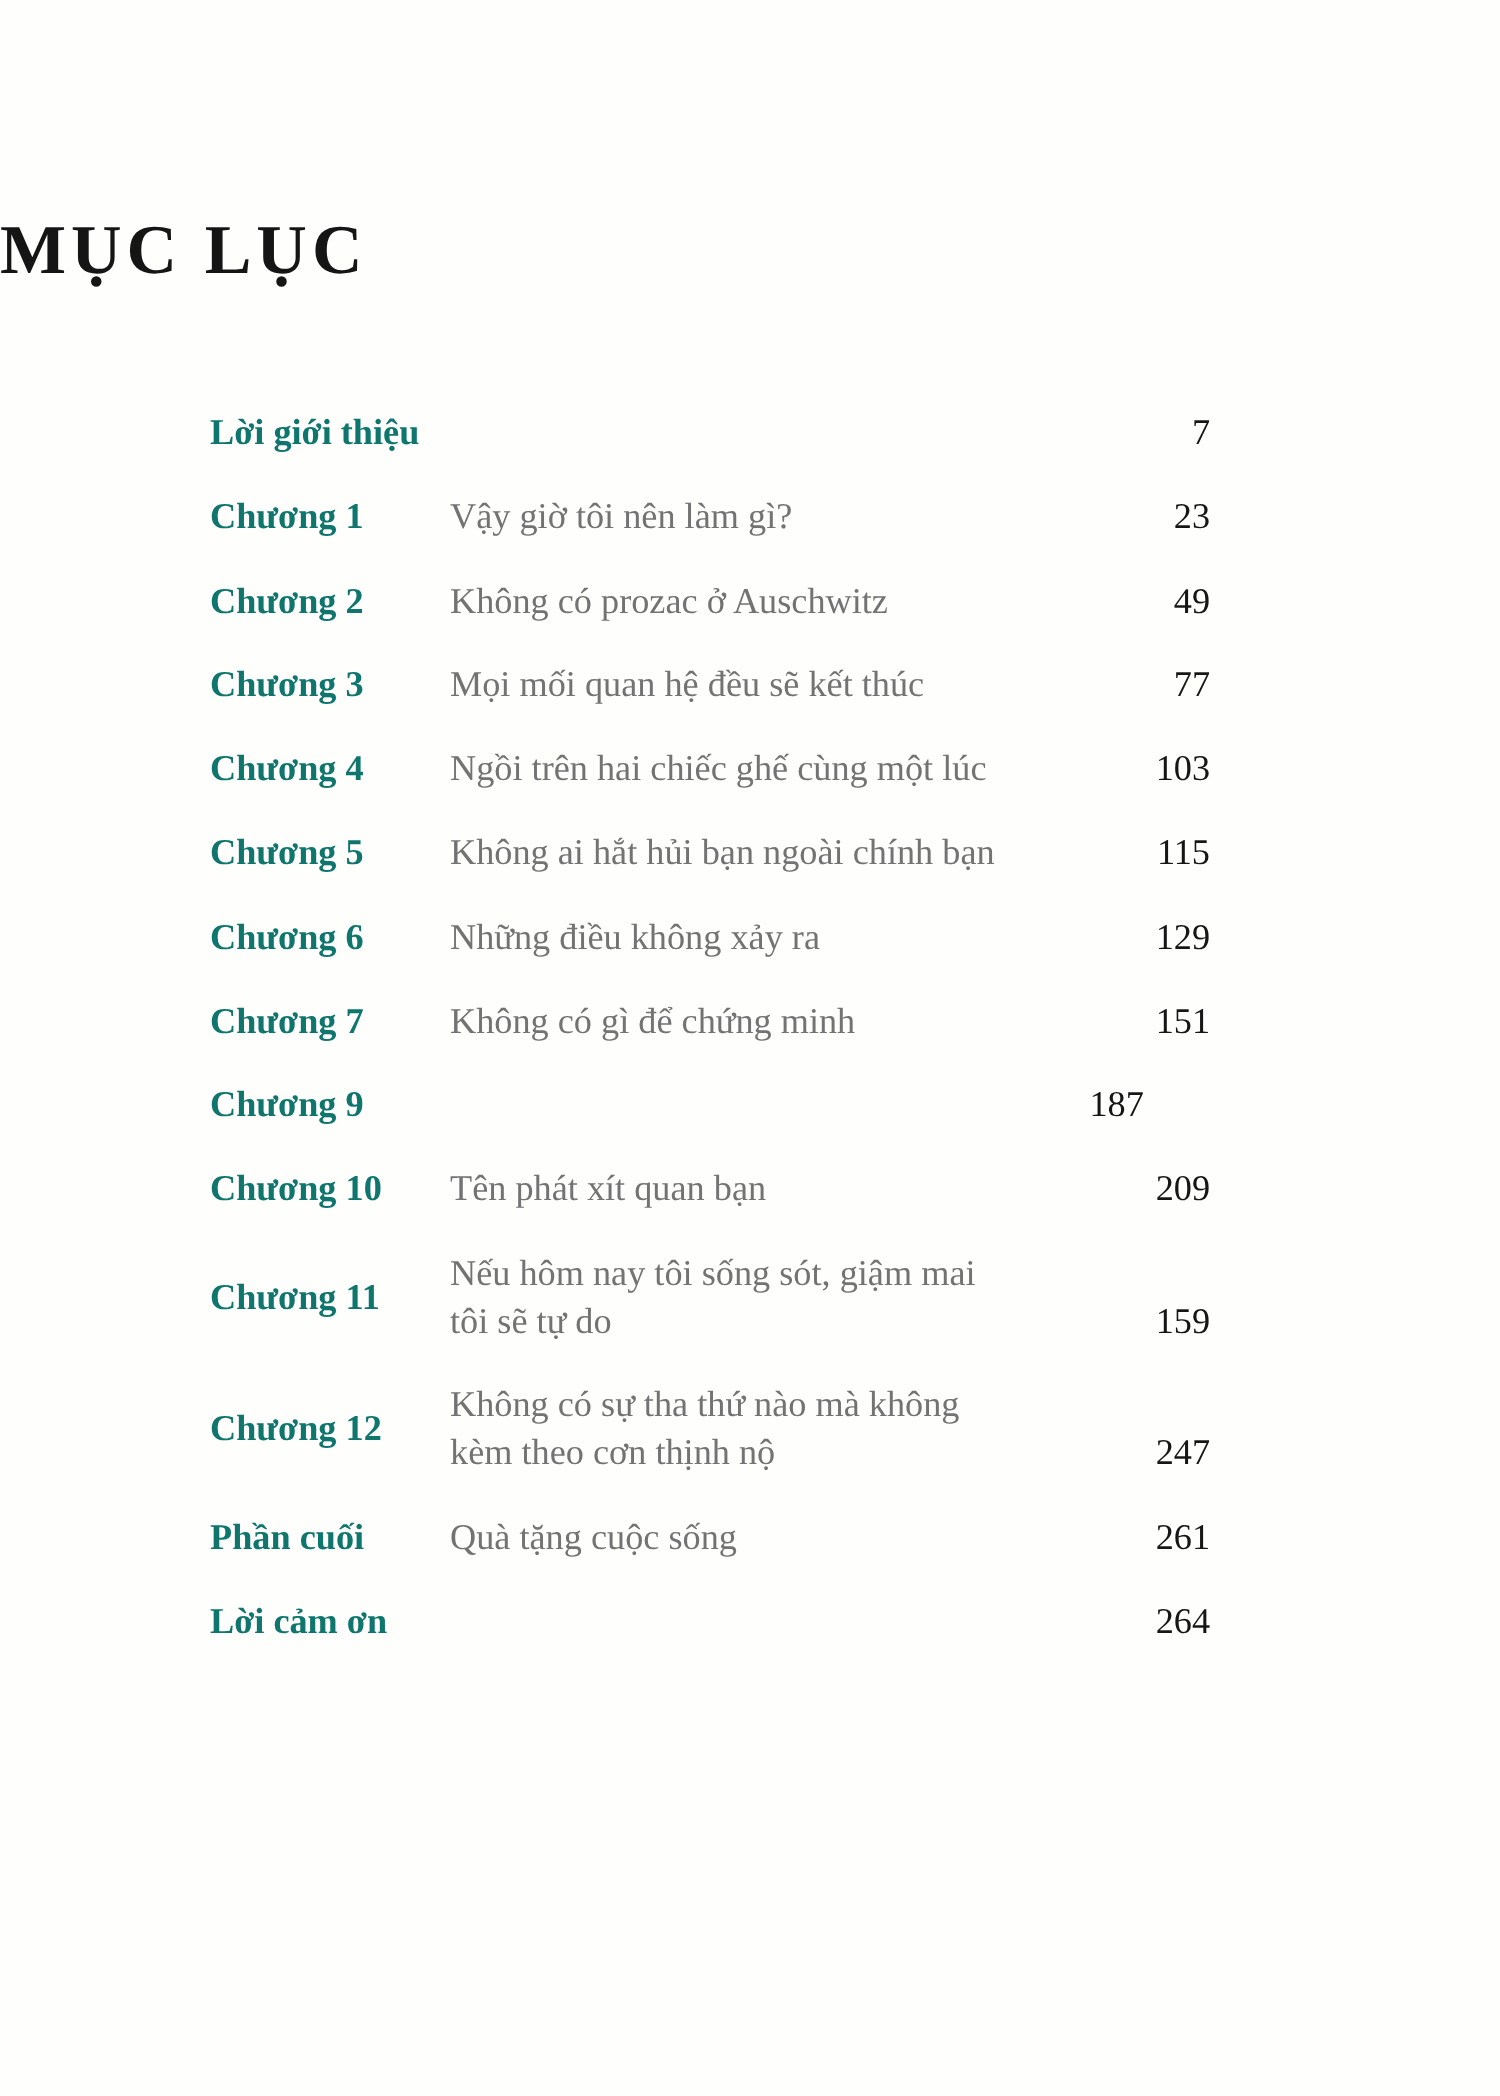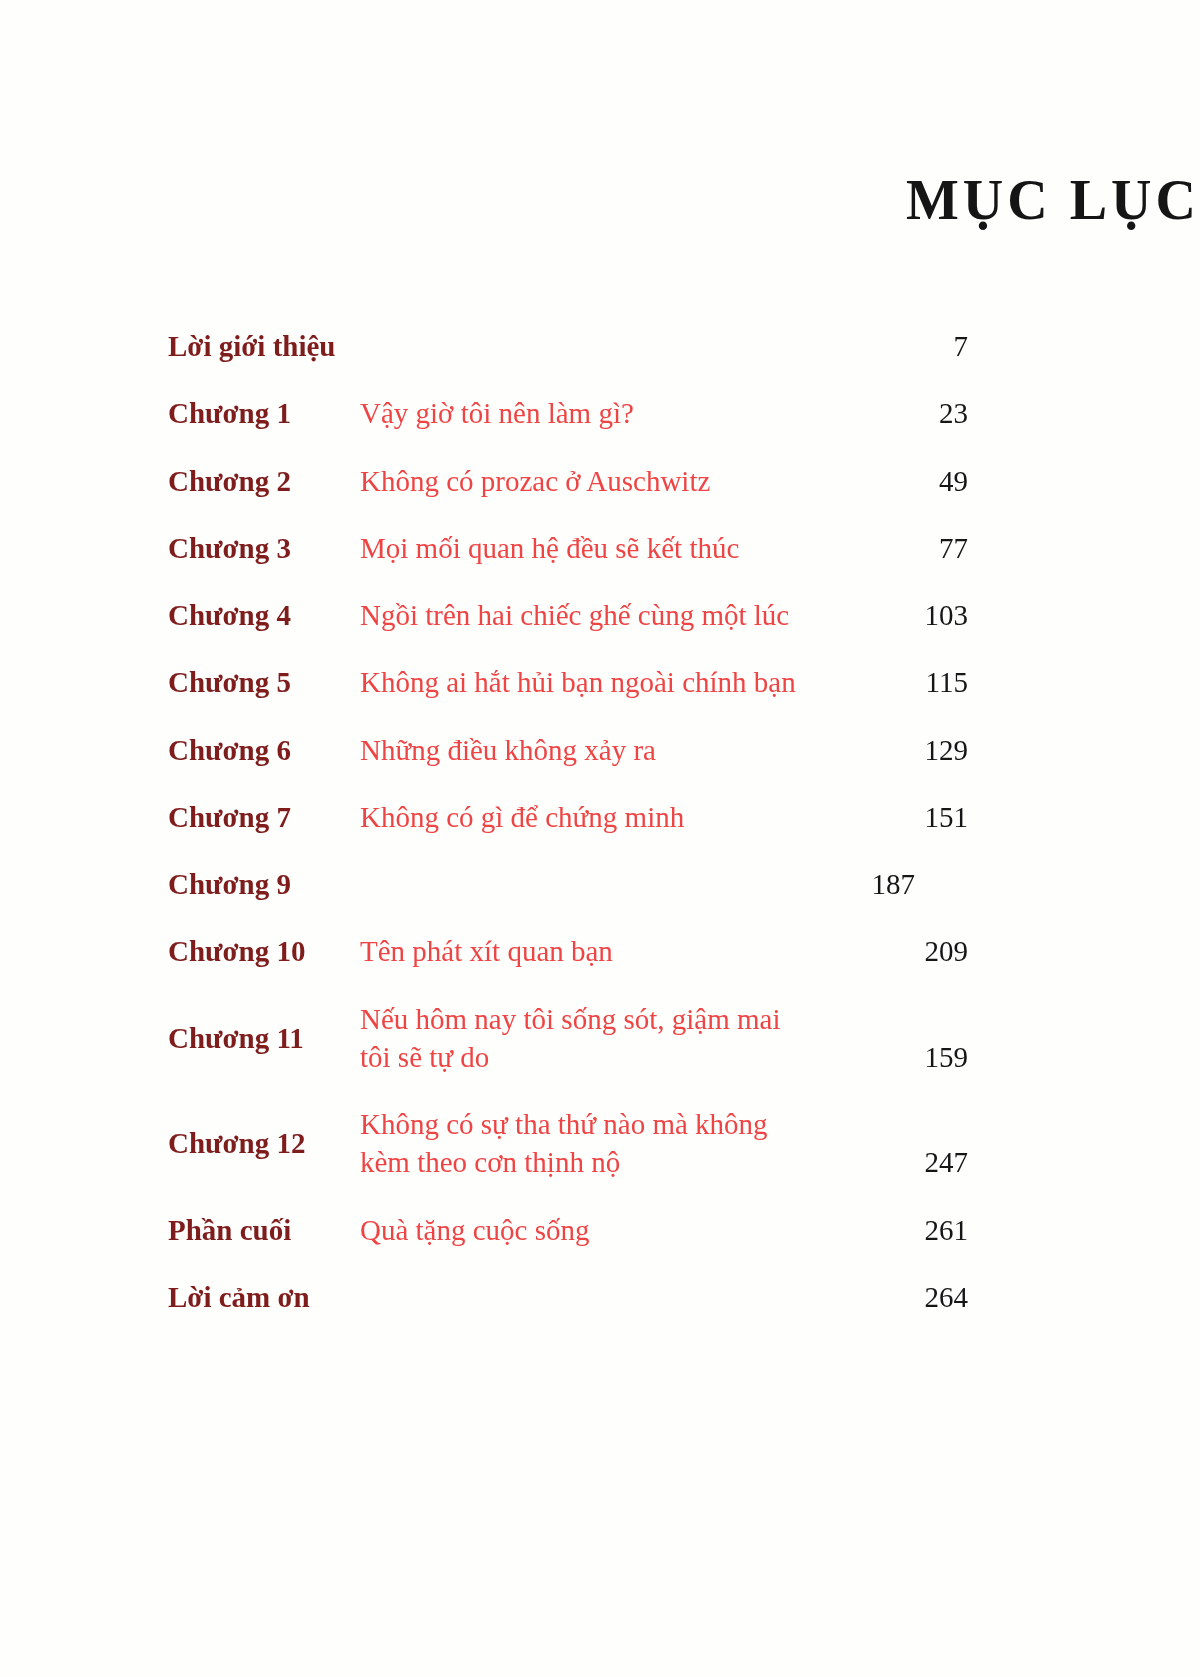--- a/index.html
+++ b/index.html
@@ -13,46 +13,46 @@
     height: 1677px;
     margin: 0 auto;
     background: #fefefd;
     color: #1b1b1b;
     font-family: "Liberation Serif", "DejaVu Serif", serif;
     overflow: hidden;
     box-sizing: border-box;
   }
   .doc-title {
     margin-top: 168px;
-    text-align: right;
+    text-align: left;
     font-size: 56px;
     font-weight: 600;
     letter-spacing: 4px;
     color: #151515;
   }
   .toc {
     margin: 95px auto 0 168px;
     width: 800px;
   }
   .toc-row {
     display: grid;
     grid-template-columns: 192px 555px 1fr;
     margin-bottom: 29px;
     font-size: 29px;
     line-height: 1.32;
   }
   .toc-row .label {
     font-weight: 700;
     align-self: center;
-    color: #7f1d1d;
+    color: #0f766e;
   }
   .toc-row .title {
     white-space: pre-line;
     align-self: start;
-    color: #ef4444;
+    color: #737373;
   }
   .toc-row .pageno {
     text-align: right;
     align-self: end;
     color: #161616;
   }
 </style>
 </head>
 <body>
 

